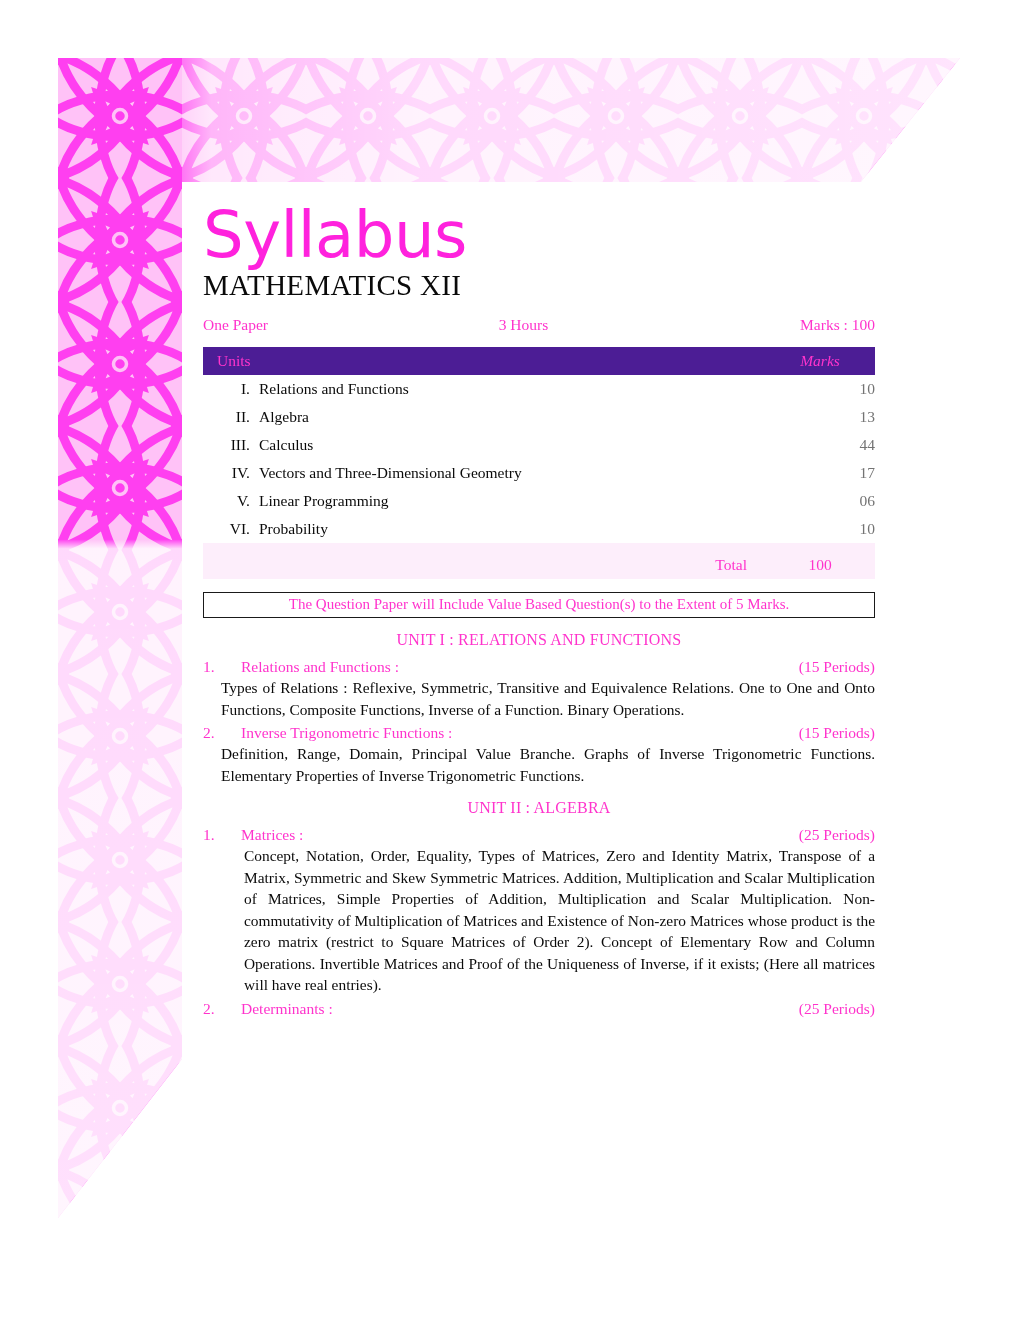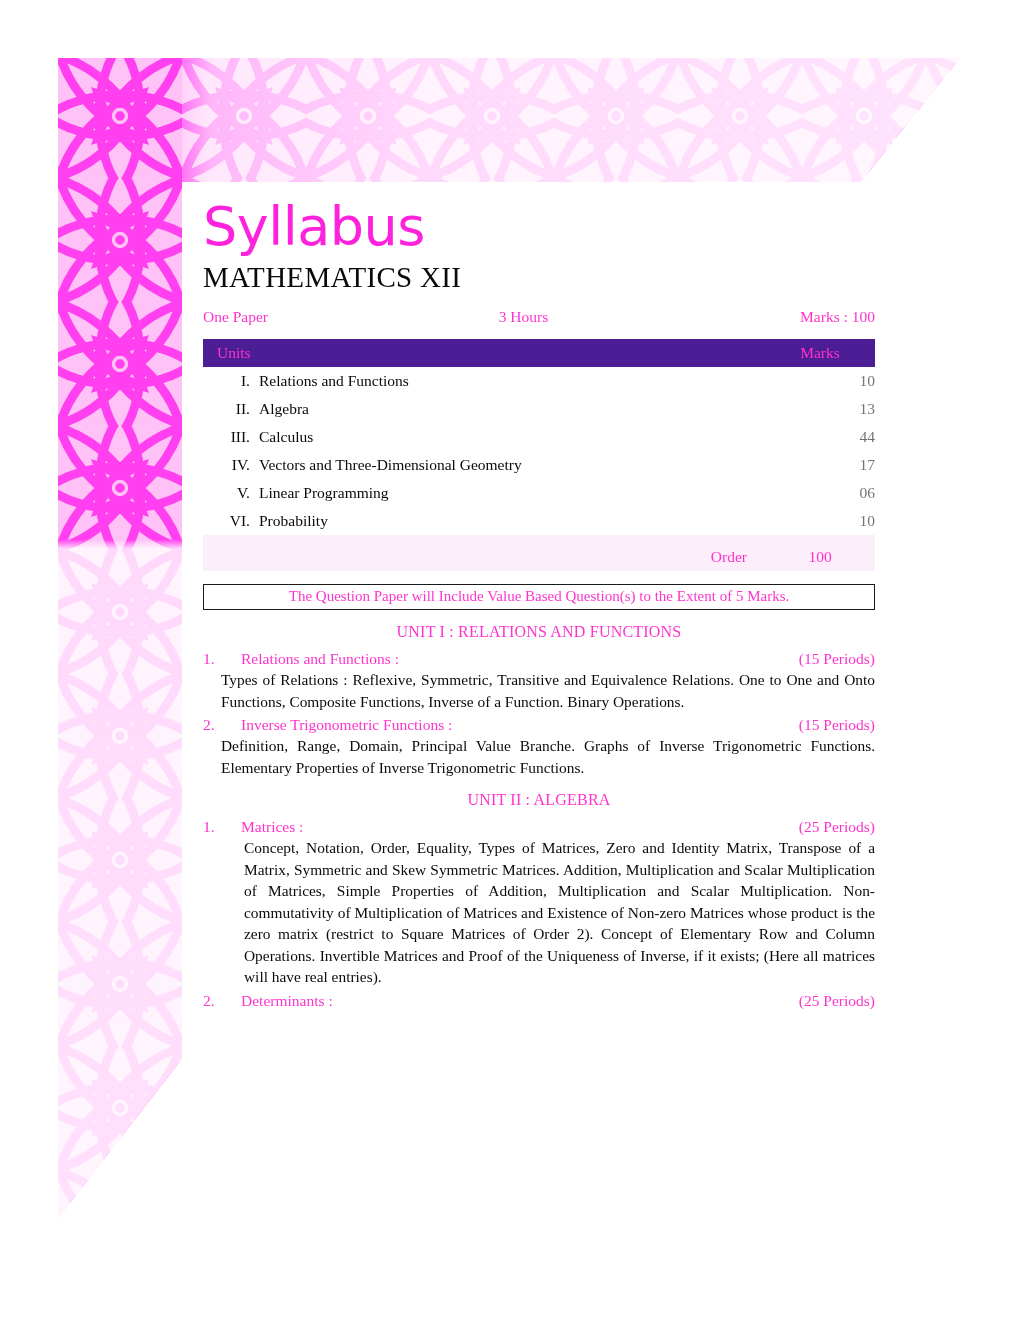--- a/index.html
+++ b/index.html
@@ -71,26 +71,26 @@
 
   
   .content {
     position: absolute;
     left: 203px; top: 196px;
     width: 672px;
   }
 
   .title-syllabus {
     font-family: "DejaVu Sans", "Liberation Sans", sans-serif;
-    font-size: 54px;
+    font-size: 64px;
     line-height: 62px;
     color: #ff22dd;
     font-weight: 400;
     letter-spacing: -0.5px;
-    margin: 0 0 2px 0;
+    margin: 8px 0 2px 0;
   }
   .title-subject {
     font-size: 29px;
     line-height: 34px;
     color: #0a0a0a;
     margin: 0 0 14px 0;
     letter-spacing: 0.3px;
   }
 
   .exam-meta {
@@ -111,20 +111,21 @@
   }
   .units-table tr.hdr td {
     background: #4c1d95;
     color: #ff33cc;
     padding: 5px 0 5px 14px;
   }
   .units-table tr.hdr td.marks-col {
     text-align: center;
     padding-right: 0;
     padding-left: 0;
+    font-style: italic;
   }
   .units-table td.num {
     width: 56px;
     text-align: right;
     padding: 1.5px 9px 1.5px 0;
     color: #0a0a0a;
   }
   .units-table td.uname {
     color: #0a0a0a;
     padding: 1.5px 0;
@@ -295,21 +296,21 @@
       <tr>
         <td class="num">VI.</td>
         <td class="uname">Probability</td>
         <td class="umark">10</td>
       </tr>
 
       <tr class="spacer">
           <td colspan="3"></td>
         </tr>
       <tr class="total">
-        <td class="t-label" colspan="2">Order</td>
+        <td class="t-label" colspan="2">Total</td>
         <td class="t-value">100</td>
       </tr>
     </tbody>
   </table>
 
   <div class="value-note">The Question Paper  will Include Value Based Question(s) to the Extent of 5 Marks.</div>
 
   <div class="unit-heading">UNIT I : RELATIONS AND FUNCTIONS</div>
 
   <div class="topic-block">

